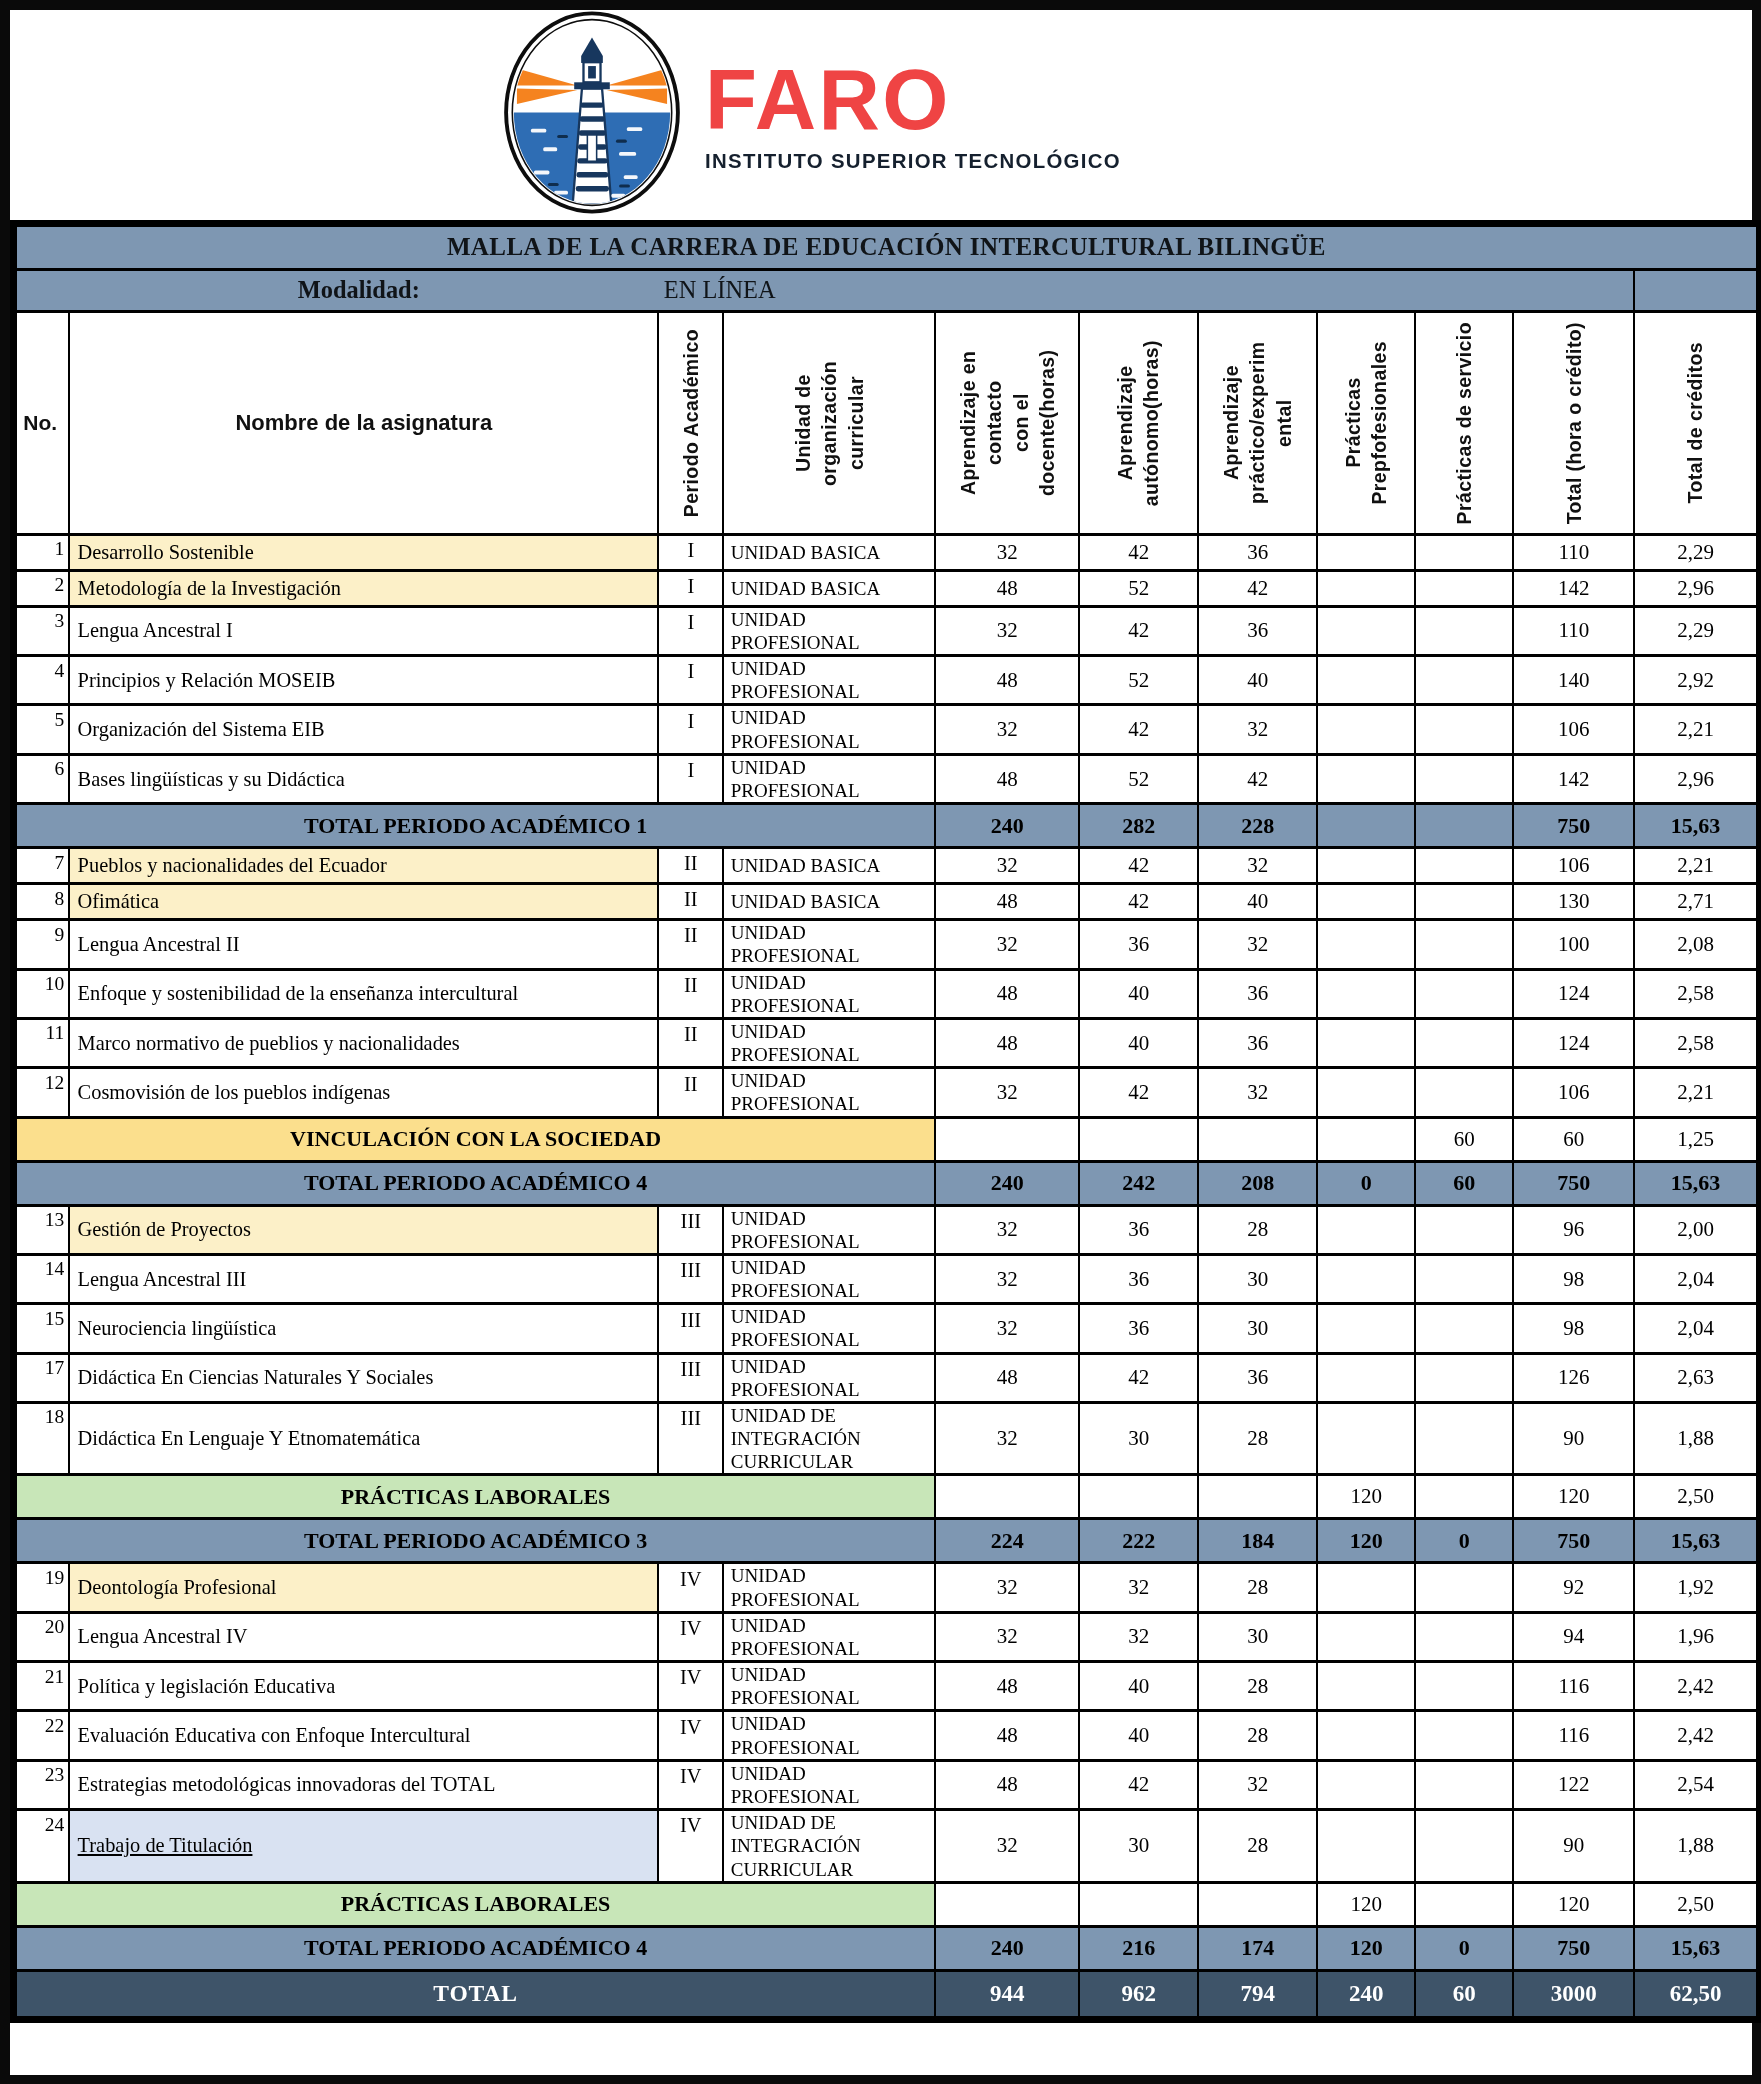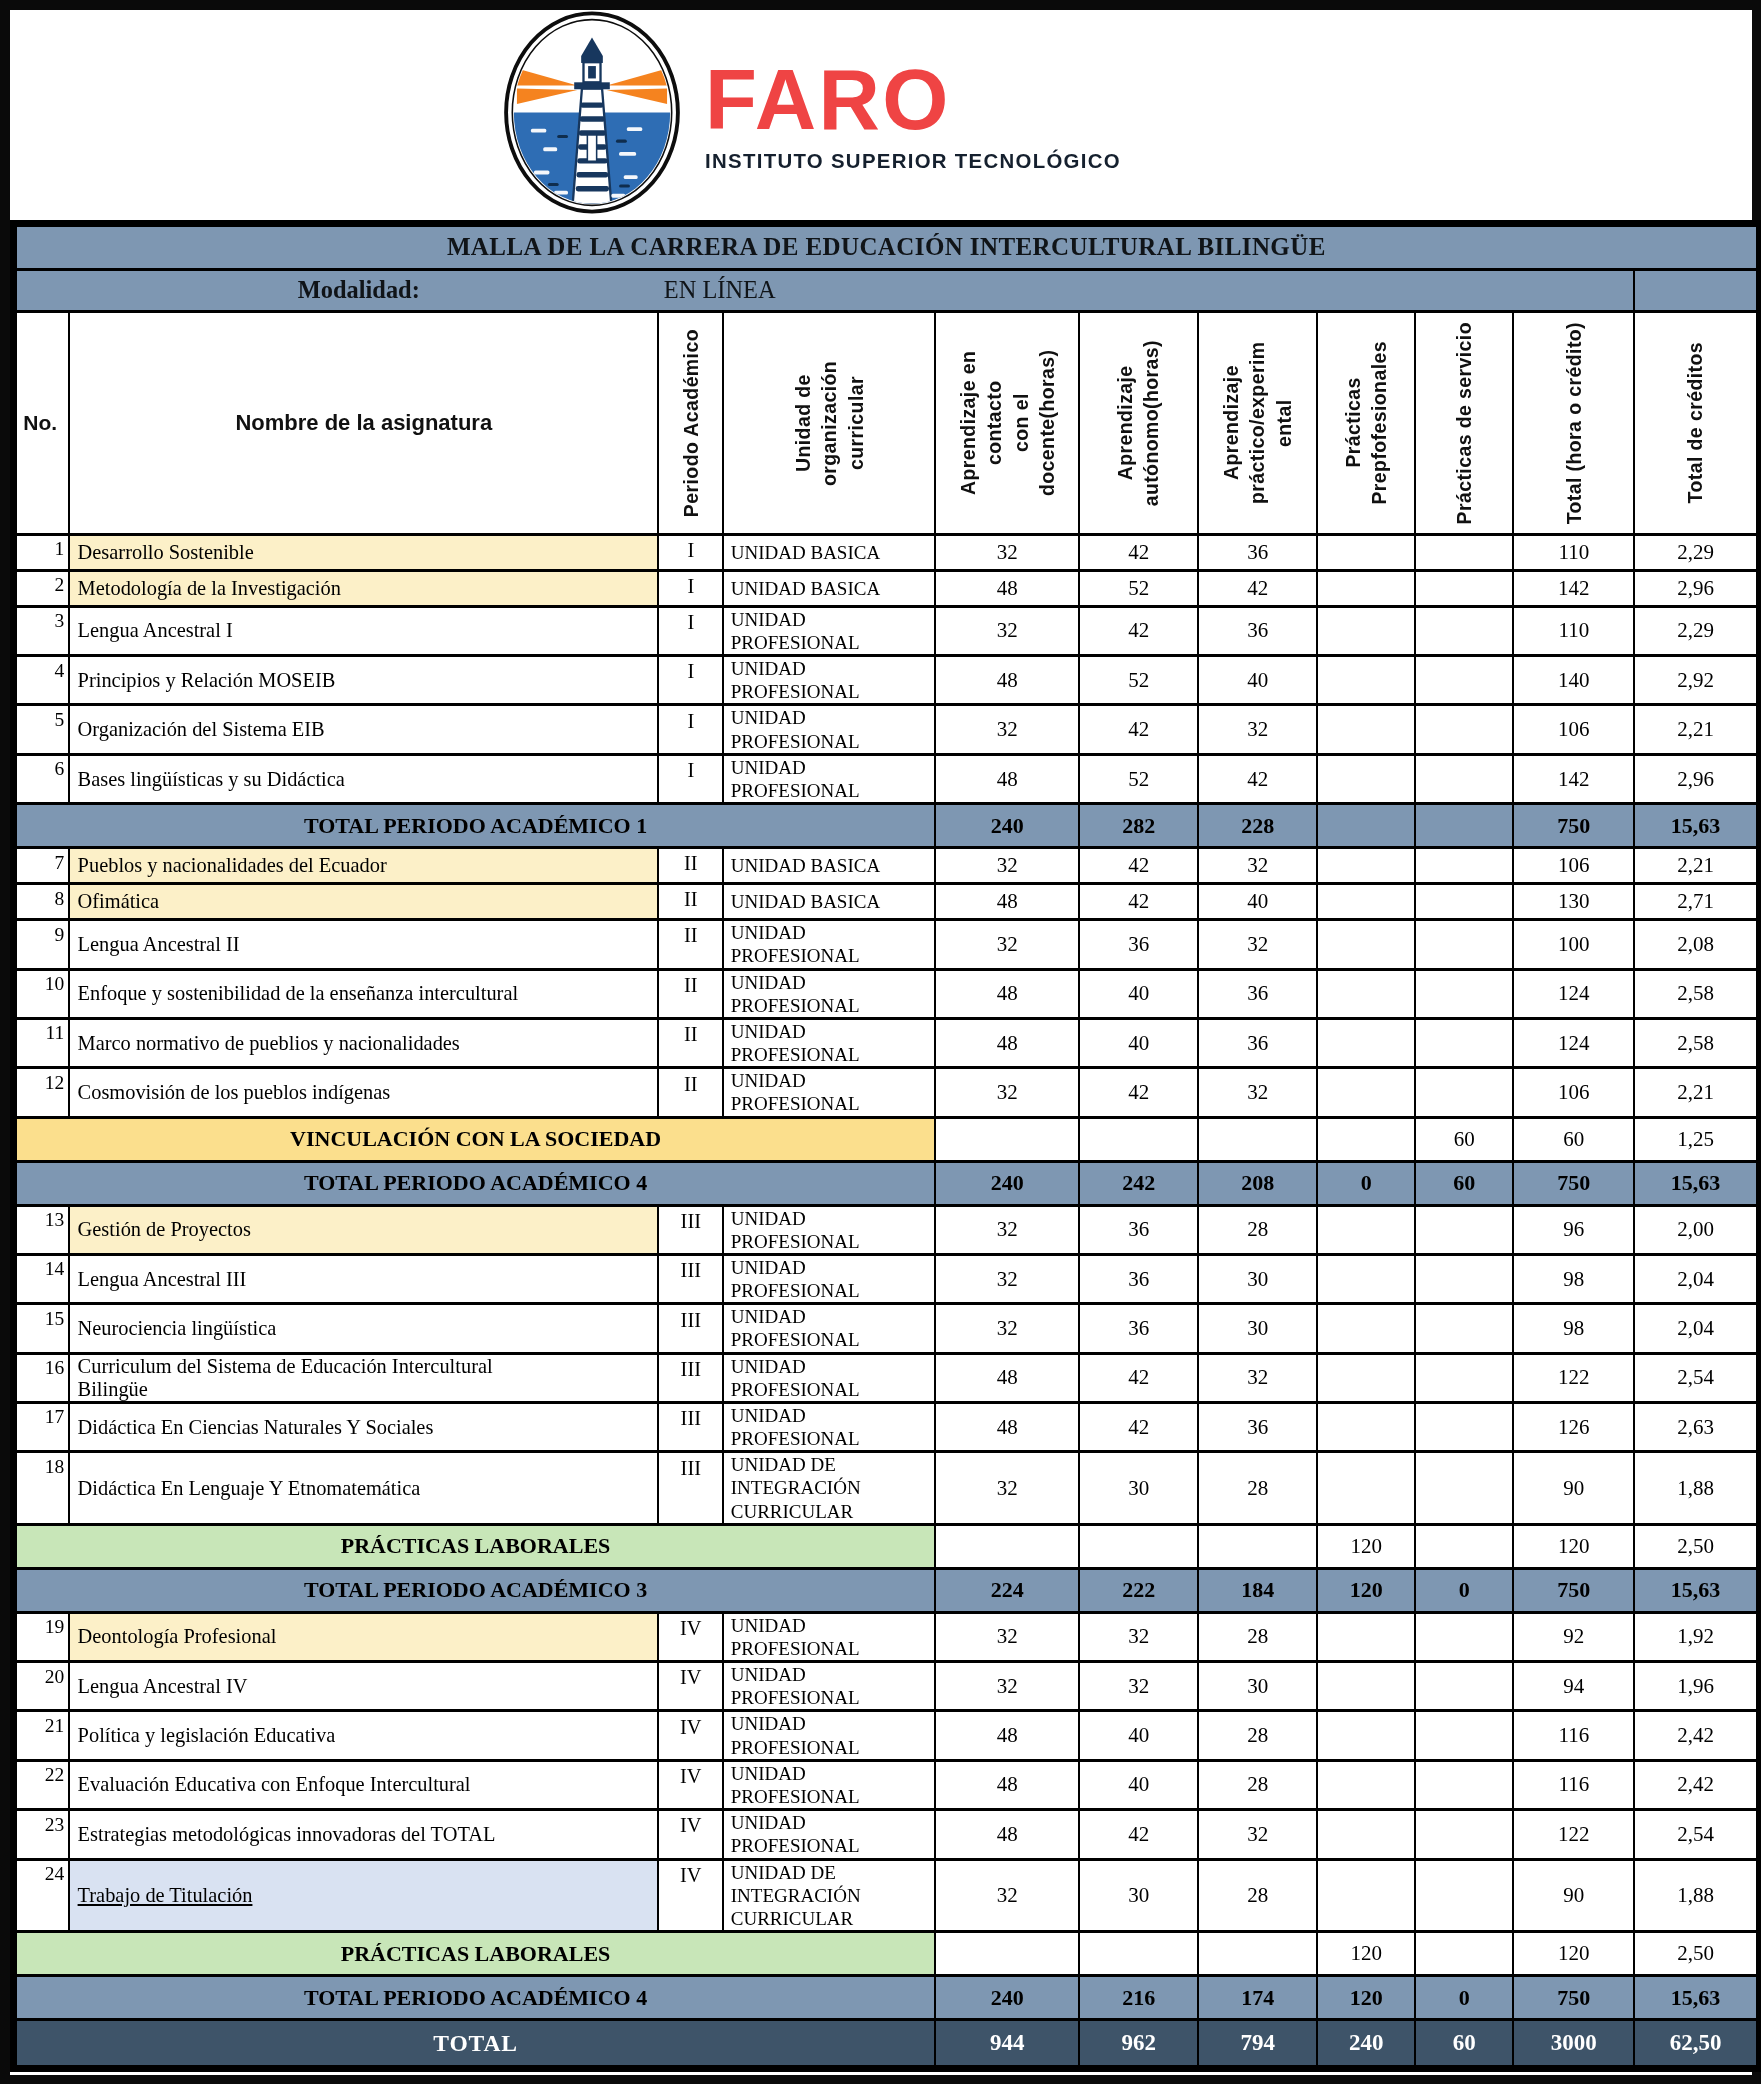--- a/index.html
+++ b/index.html
@@ -462,35 +462,20 @@
 PROFESIONAL</td>
             <td class="cell-num">32</td>
             <td class="cell-num">36</td>
             <td class="cell-num">30</td>
             <td class="cell-num"></td>
             <td class="cell-num"></td>
             <td class="cell-num">98</td>
             <td class="cell-num">2,04</td>
           </tr>
           <tr class="course-row h2">
-            <td class="cell-no">16</td>
-            <td class="cell-name" style="white-space: pre-line;">Curriculum del Sistema de Educación Intercultural
-Bilingüe</td>
-            <td class="cell-per">III</td>
-            <td class="cell-uni">UNIDAD
-PROFESIONAL</td>
-            <td class="cell-num">48</td>
-            <td class="cell-num">42</td>
-            <td class="cell-num">32</td>
-            <td class="cell-num"></td>
-            <td class="cell-num"></td>
-            <td class="cell-num">122</td>
-            <td class="cell-num">2,54</td>
-          </tr>
-          <tr class="course-row h2">
             <td class="cell-no">17</td>
             <td class="cell-name" style="white-space: pre-line;">Didáctica En Ciencias Naturales Y Sociales</td>
             <td class="cell-per">III</td>
             <td class="cell-uni">UNIDAD
 PROFESIONAL</td>
             <td class="cell-num">48</td>
             <td class="cell-num">42</td>
             <td class="cell-num">36</td>
             <td class="cell-num"></td>
             <td class="cell-num"></td>

